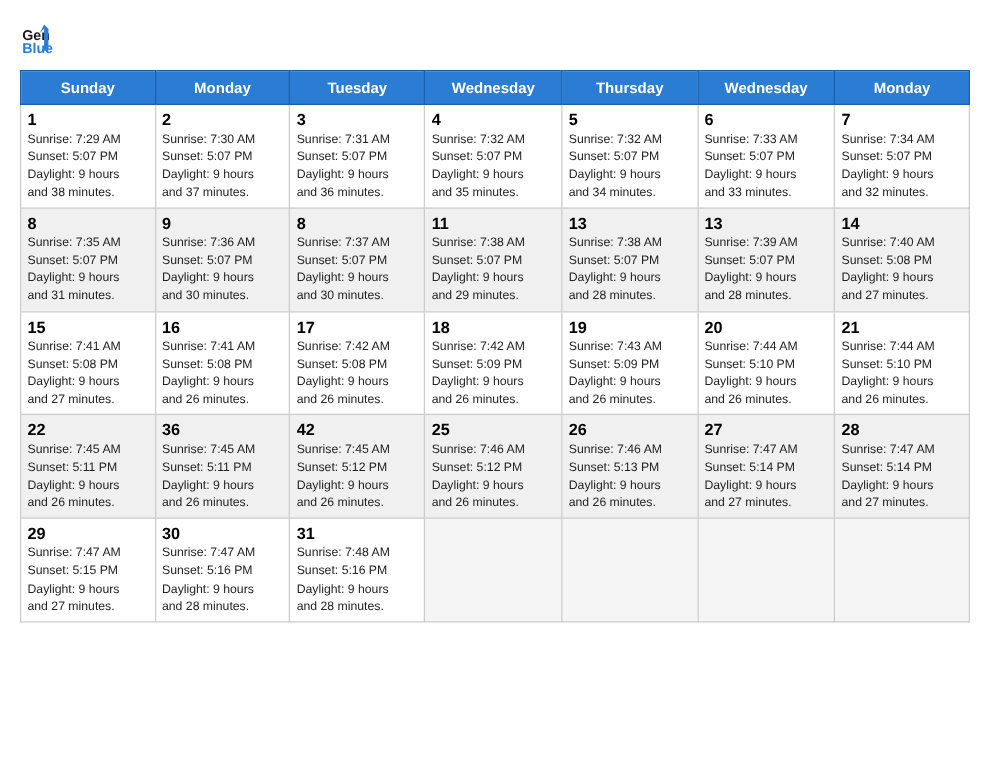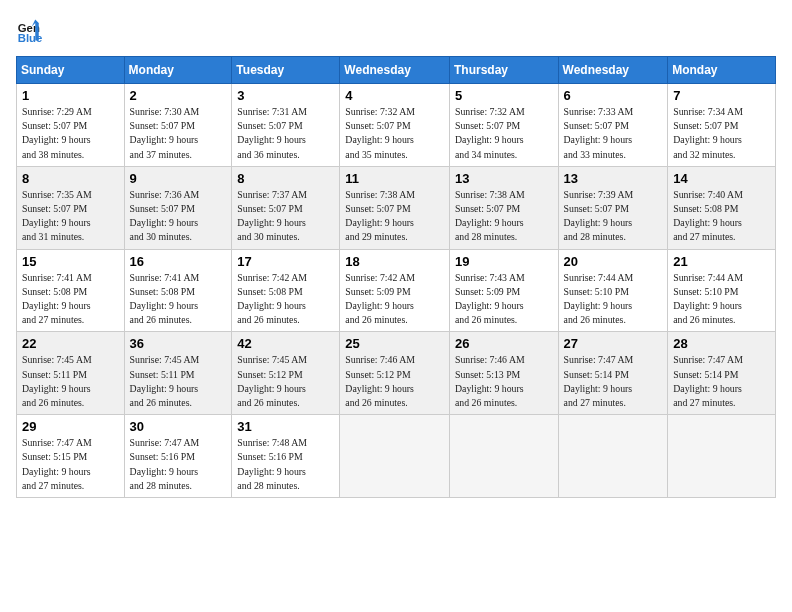--- a/index.html
+++ b/index.html
@@ -49,21 +49,21 @@
     }
     .calendar-table {
       width: 100%;
       border-collapse: collapse;
       font-size: 10.5px;
     }
     .calendar-table th {
       background: #2b7cd3;
       color: #fff;
       padding: 6px 4px;
-      text-align: left;
+      text-align: center;
       font-size: 12px;
       font-weight: bold;
       border: 1px solid #1a60b0;
     }
     .calendar-table td {
       border: 1px solid #ccc;
       vertical-align: top;
       padding: 4px 5px;
       width: 113px;
       height: 80px;
@@ -75,21 +75,20 @@
     .day-num {
       font-size: 13px;
       font-weight: bold;
       display: block;
       margin-bottom: 2px;
     }
     .day-info {
       font-size: 9.8px;
       line-height: 1.45;
       color: #222;
-      font-family: Liberation Serif, serif;
     }
     td.empty {
       background: #f5f5f5 !important;
     }
   </style>
 </head>
 <body>
 
 <div class="header-area">
   <div class="logo">

